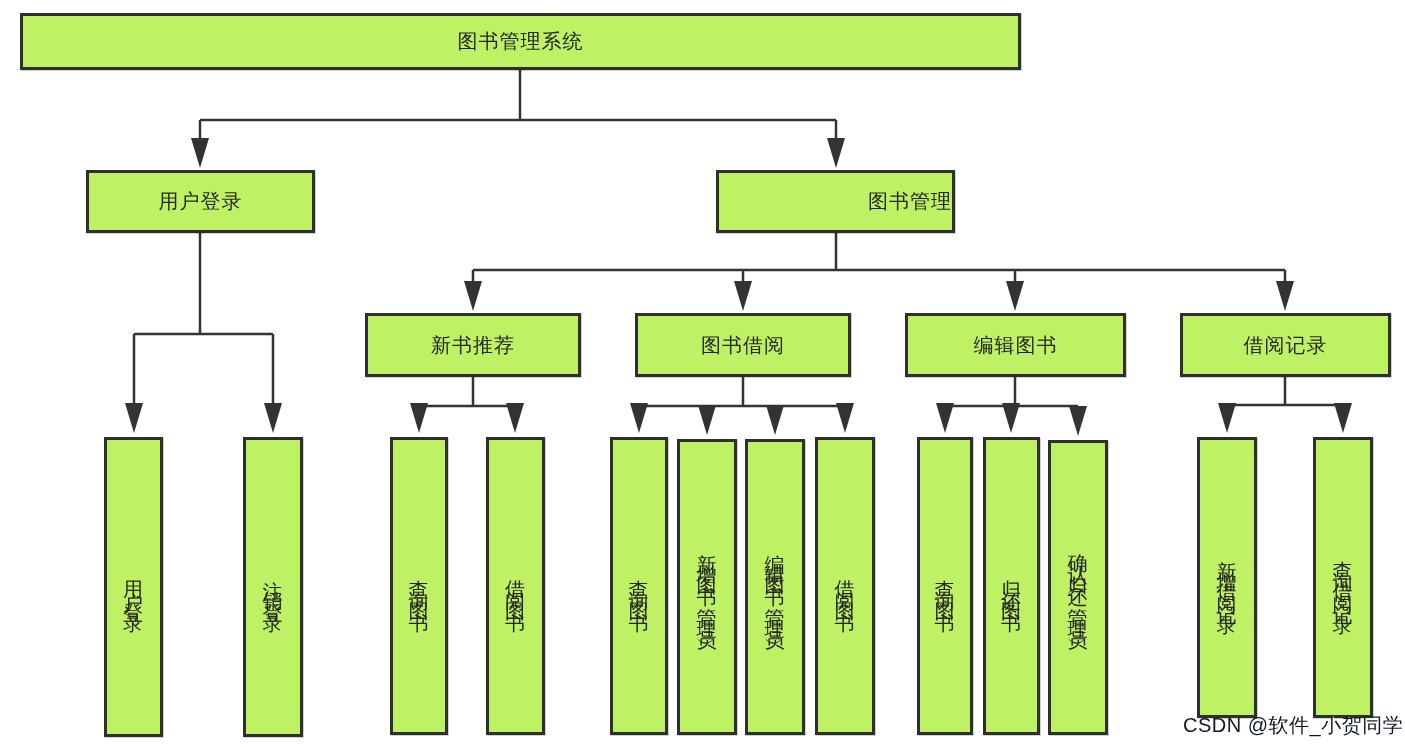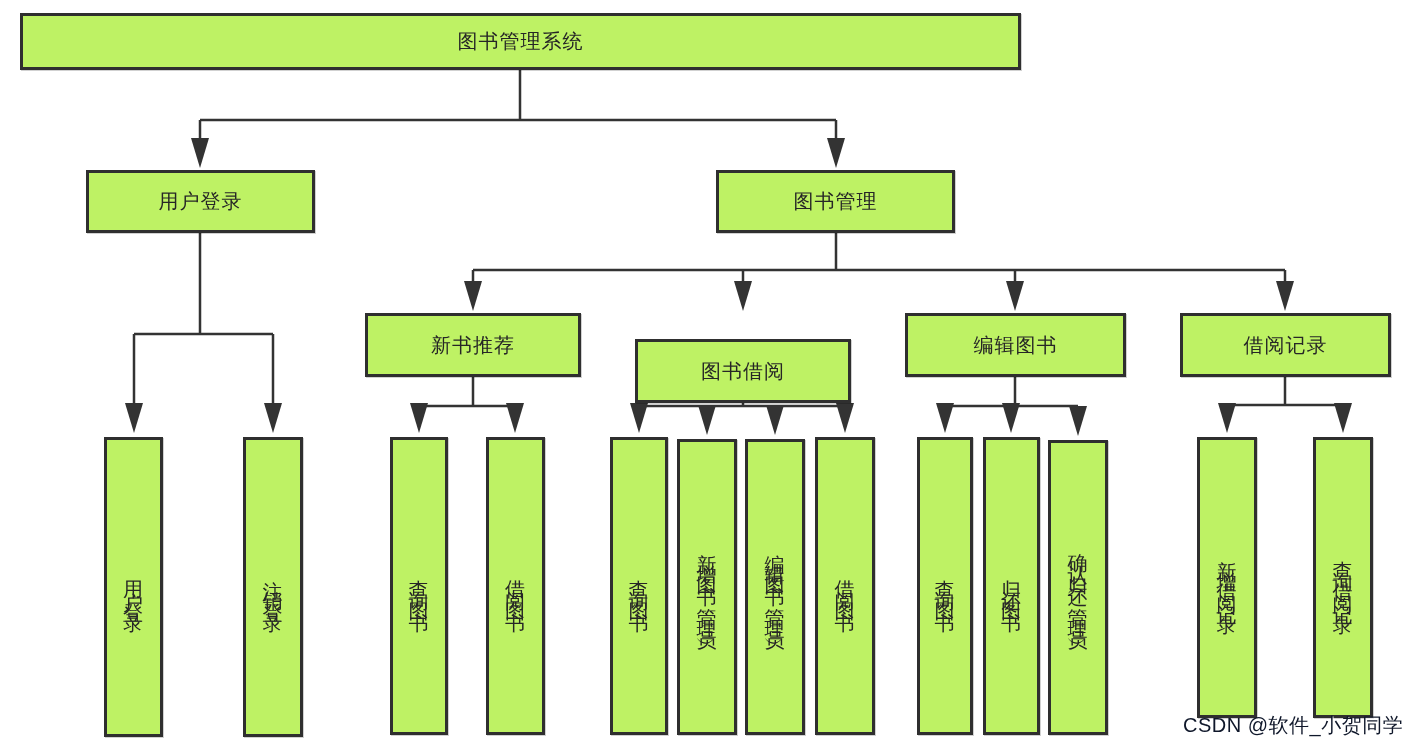--- a/index.html
+++ b/index.html
@@ -43,23 +43,23 @@
   }
   .v-label {
     writing-mode: vertical-rl;
     font-size: 20px;
     letter-spacing: 11px;
     line-height: 1;
   }
   
   .n-root  { left:  20px; top:  13px; width: 1001px; height: 57px; }
   .n-ulog  { left:  86px; top: 170px; width: 229px; height: 63px; }
-  .n-bmgmt { left: 716px; top: 170px; width: 239px; height: 63px; }
+  .n-bmgmt { left: 716px; top: 170px; width: 239px; height: 63px; justify-content: flex-end; }
   .n-nb    { left: 365px; top: 313px; width: 216px; height: 64px; text-align: center; }
-  .n-bw    { left: 635px; top: 313px; width: 216px; height: 64px; margin-top: 26px; }
+  .n-bw    { left: 635px; top: 313px; width: 216px; height: 64px; }
   .n-cu    { left: 905px; top: 313px; width: 221px; height: 64px; }
   .n-rc    { left:1180px; top: 313px; width: 211px; height: 64px; }
   .l-ul1 { left: 104px; top: 437px; width: 59px; height: 300px; }
   .l-ul2 { left: 243px; top: 437px; width: 60px; height: 300px; }
   .l-nb1 { left: 390px; top: 437px; width: 58px; height: 298px; }
   .l-nb2 { left: 486px; top: 437px; width: 59px; height: 298px; }
   .l-bw1 { left: 610px; top: 437px; width: 58px; height: 298px; }
   .l-bw2 { left: 677px; top: 439px; width: 60px; height: 296px; }
   .l-bw3 { left: 745px; top: 439px; width: 60px; height: 296px; }
   .l-bw4 { left: 815px; top: 437px; width: 60px; height: 298px; }

